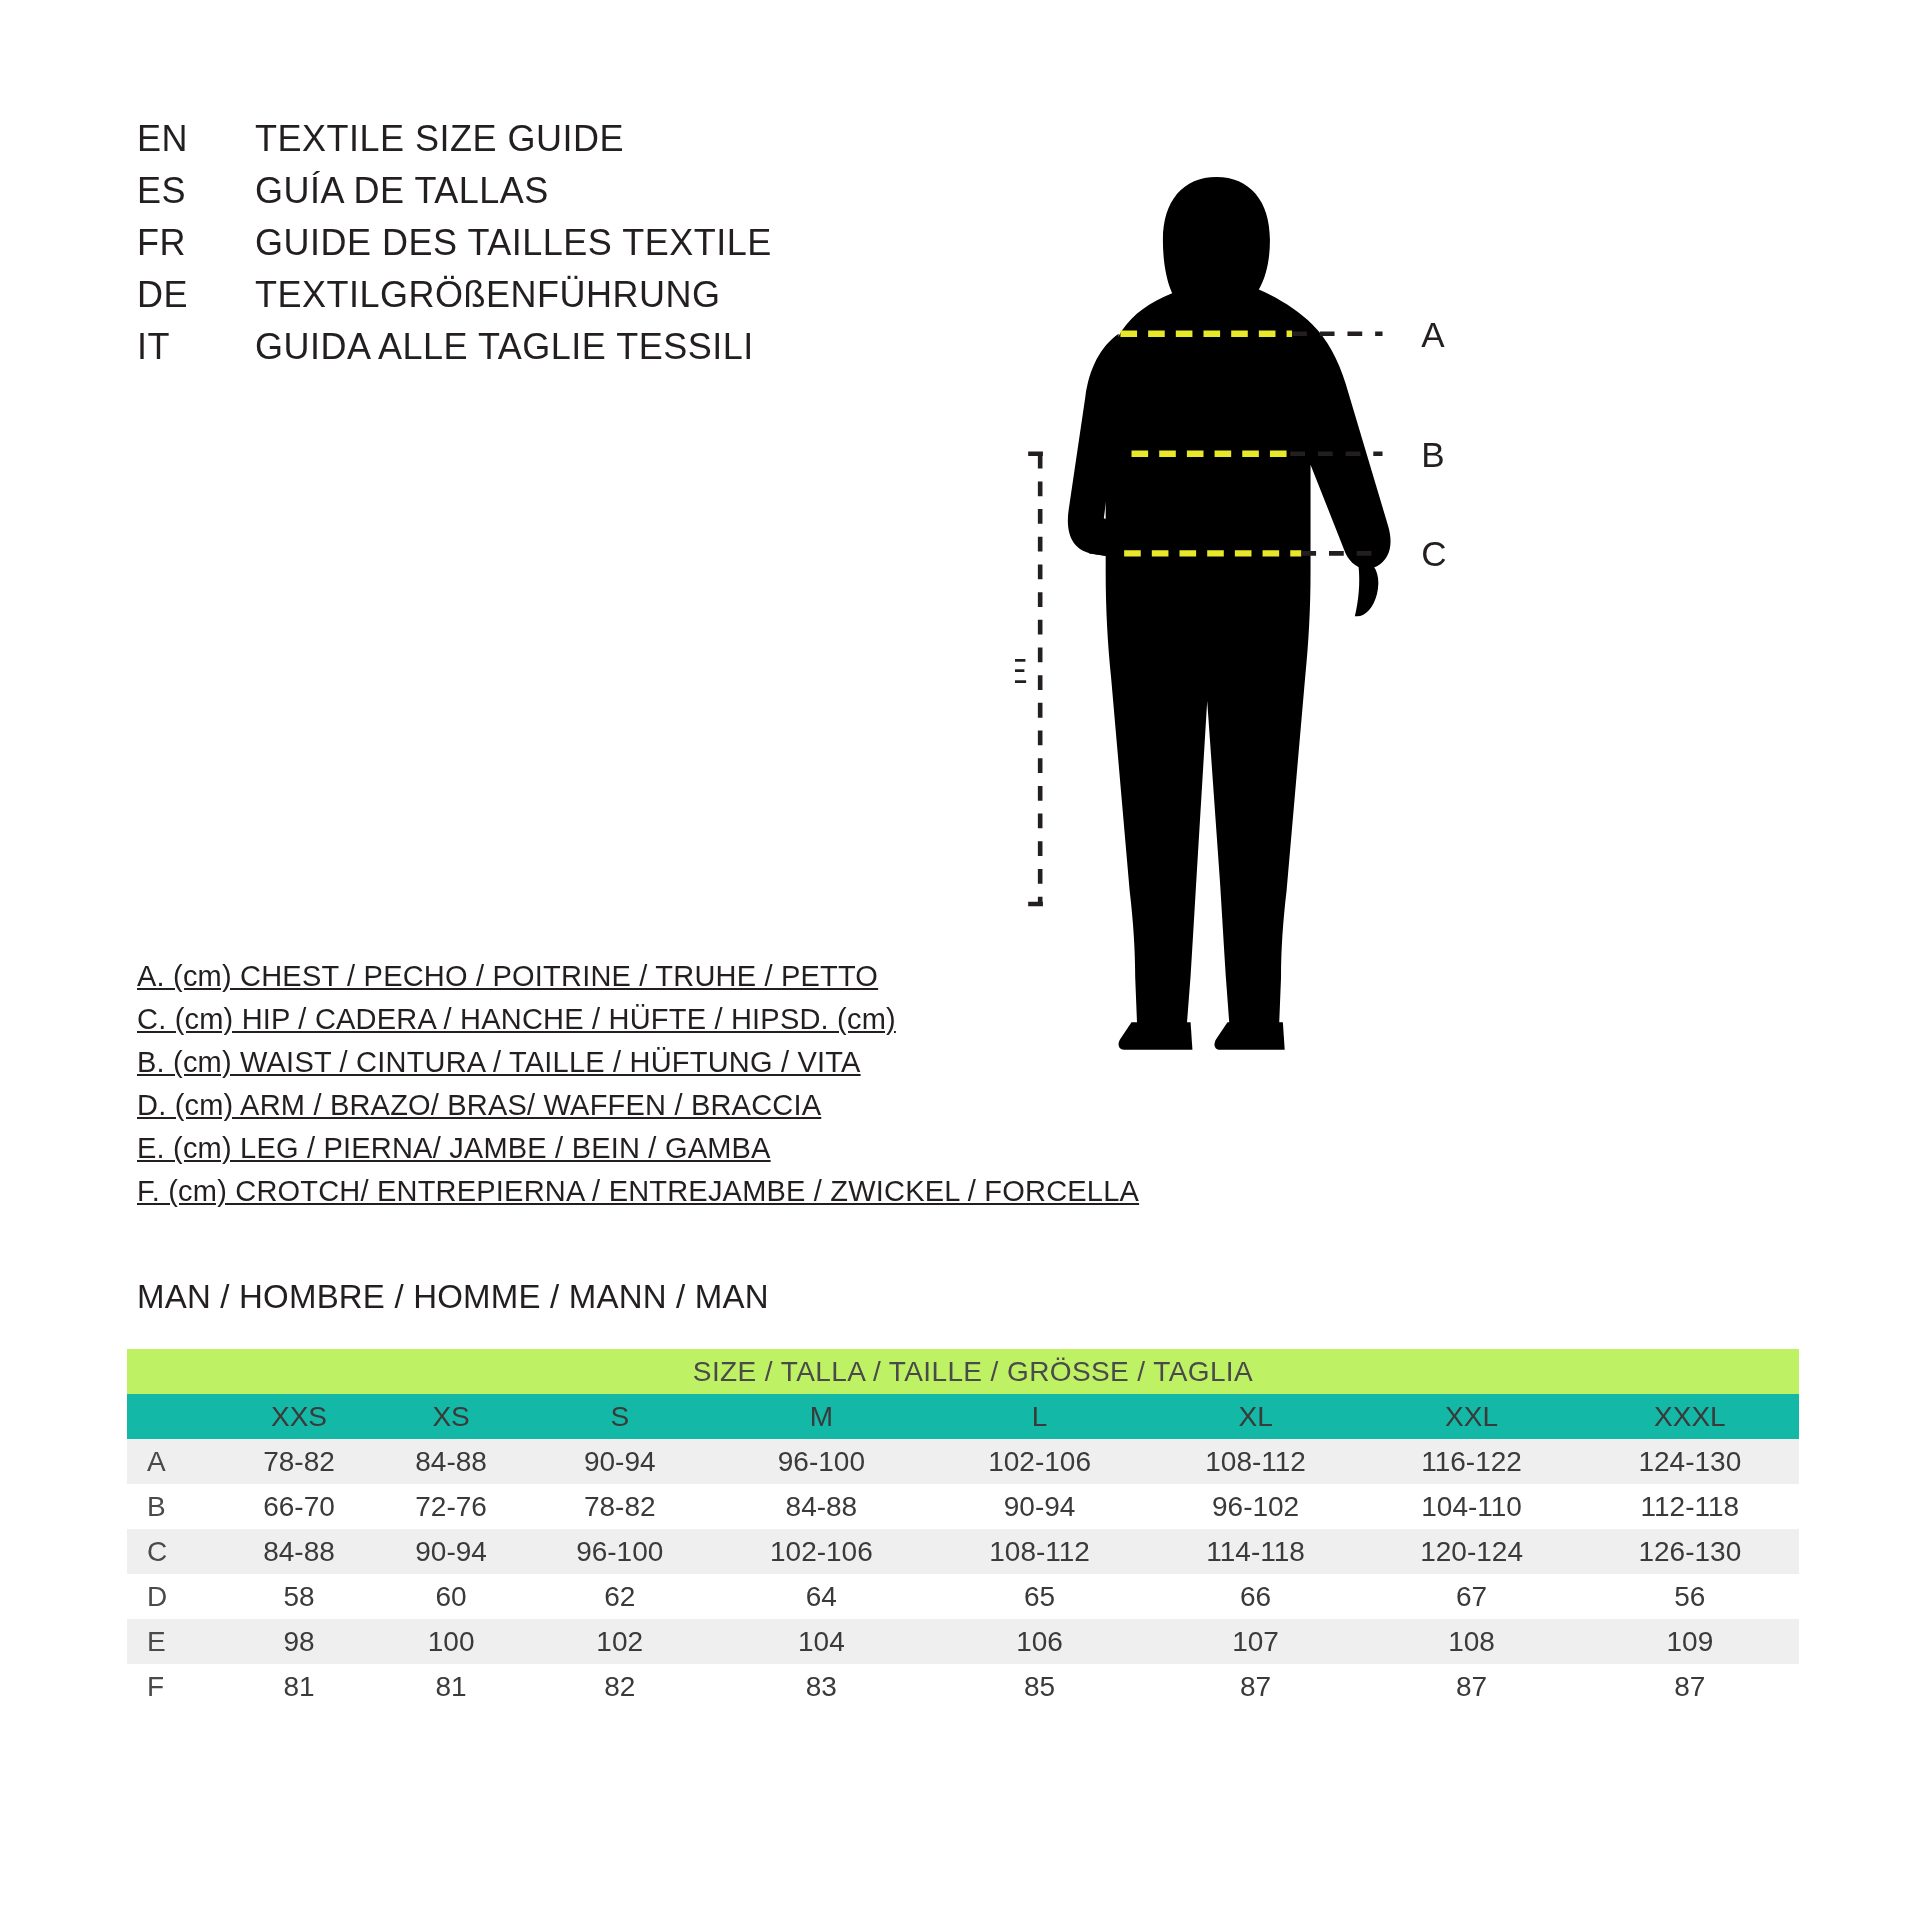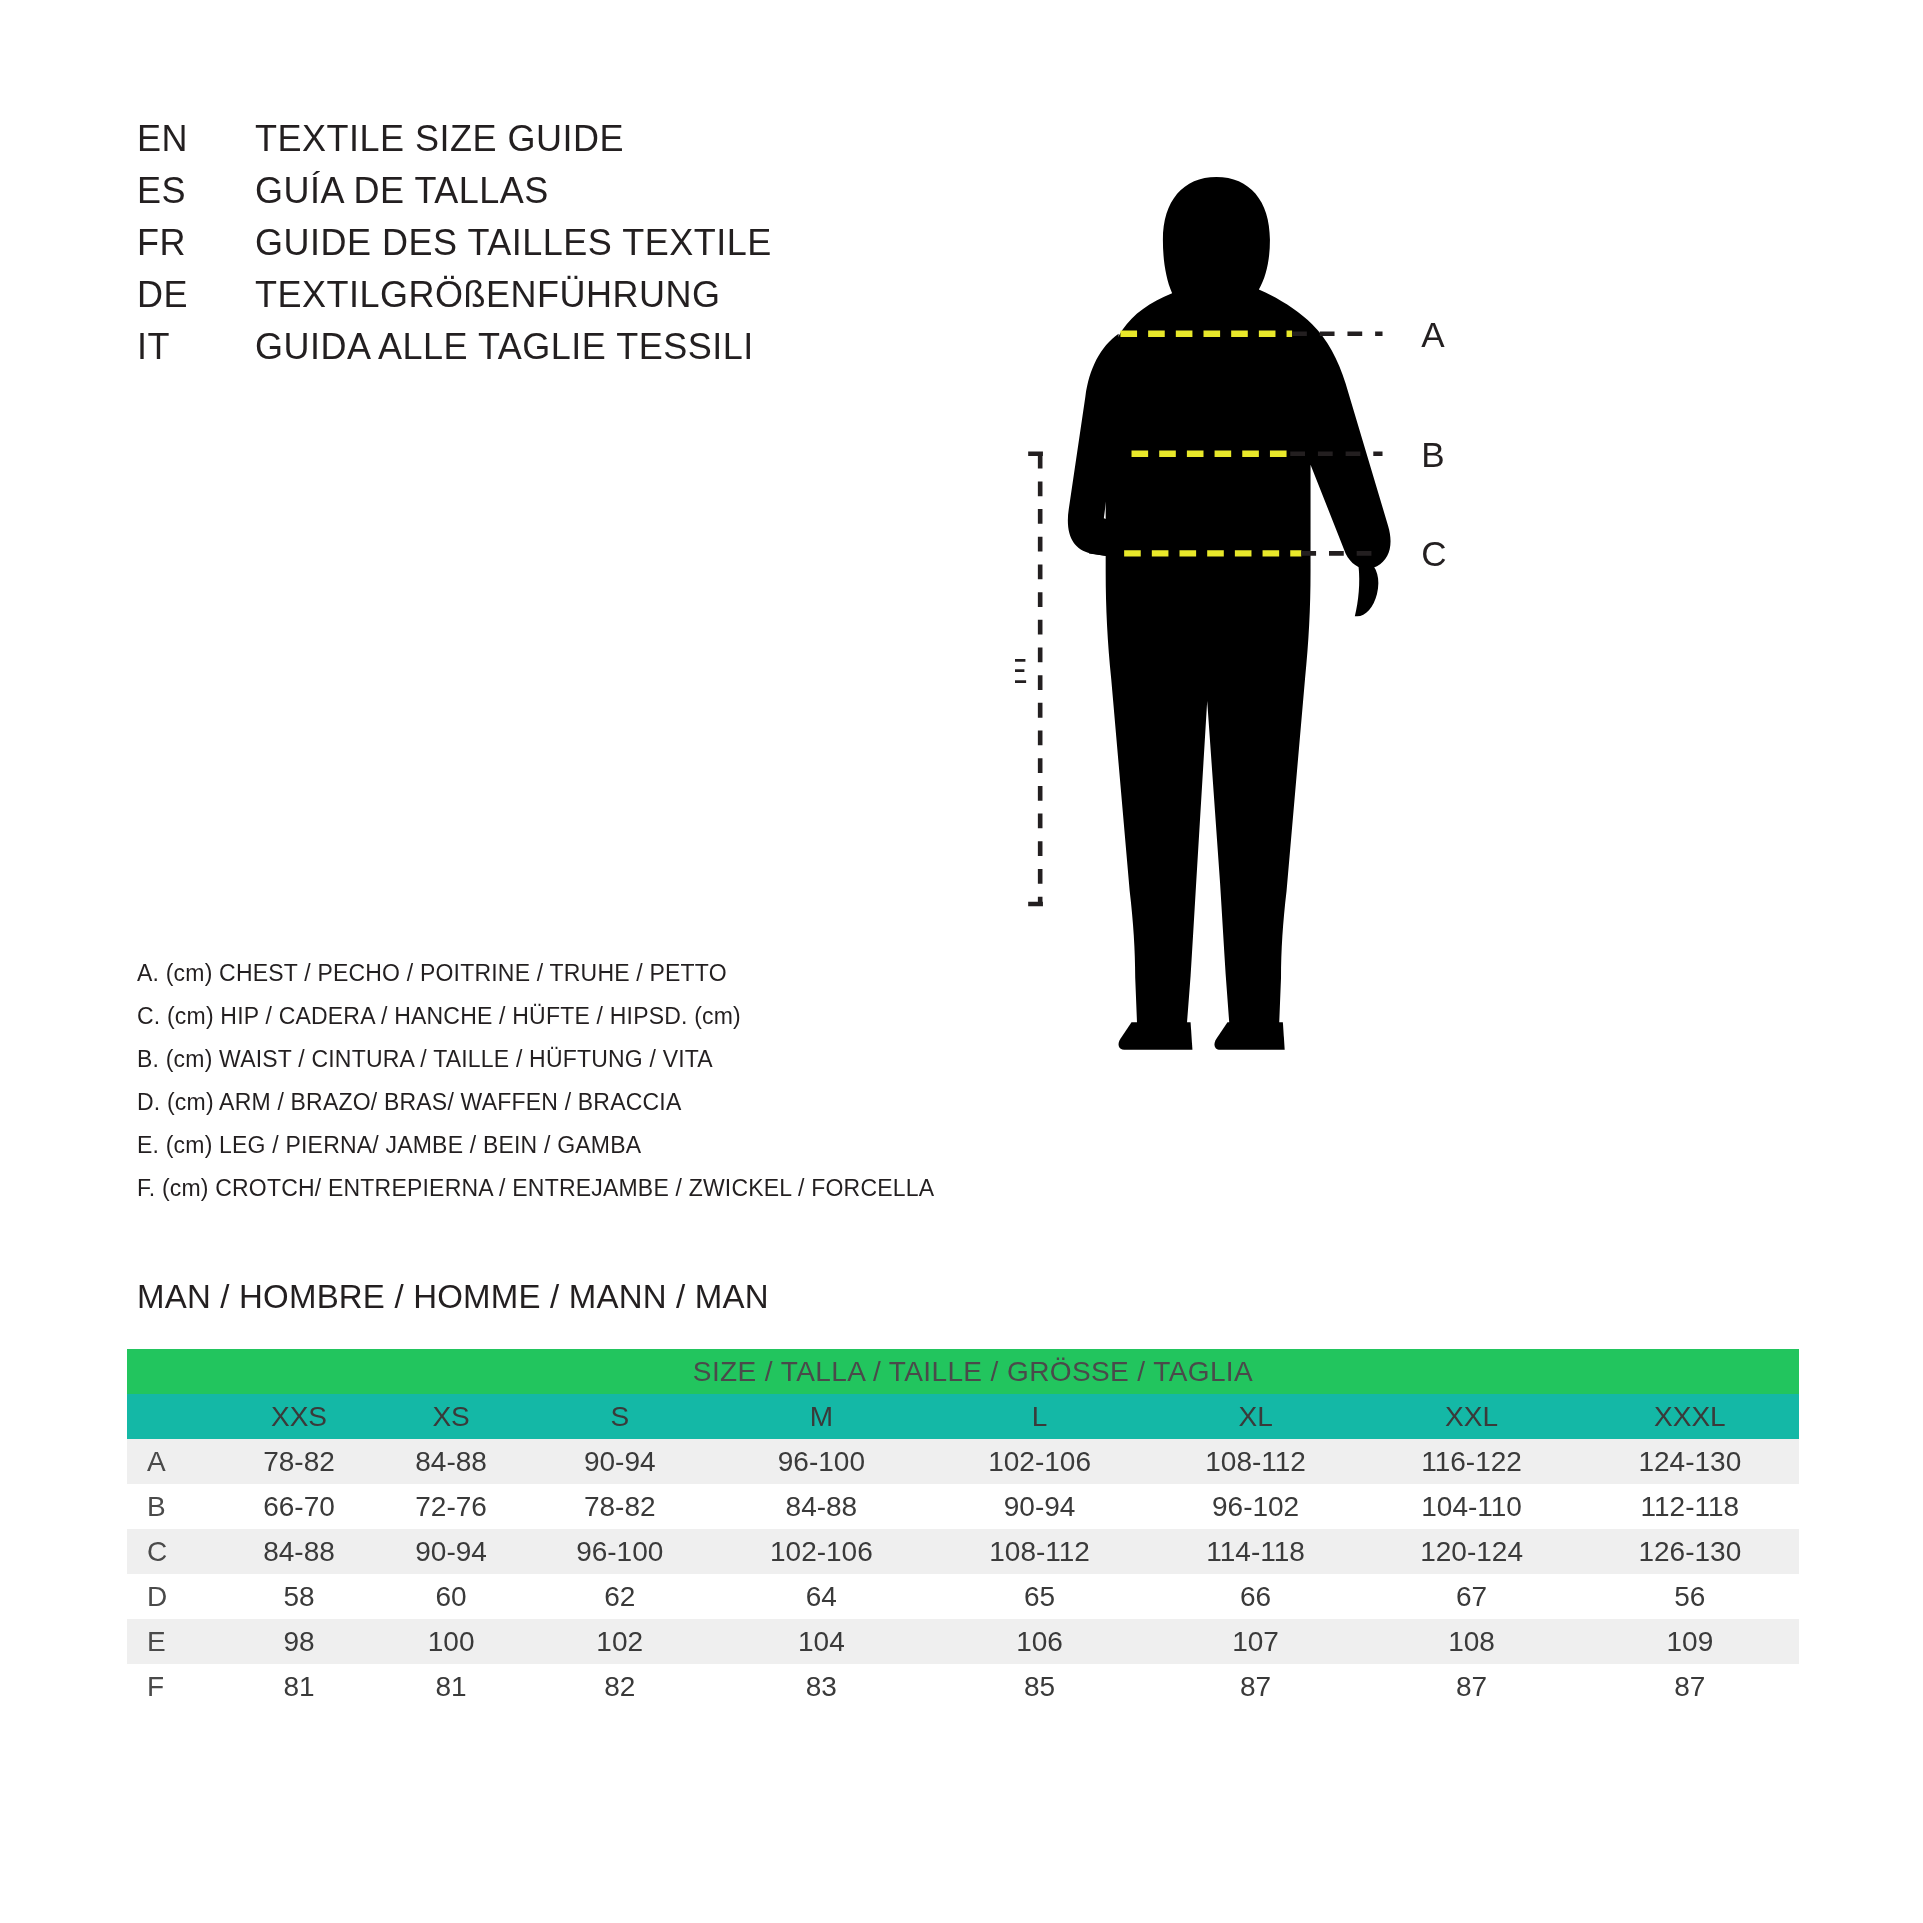--- a/index.html
+++ b/index.html
@@ -45,24 +45,25 @@
   }
 
   
   .legend {
     position: absolute;
     left: 137px;
     top: 960px;
     width: 1089px;
   }
   .legend-row {
-    font-size: 23px;
+    font-size: 29px;
     height: 43px;
     letter-spacing: 0.2px;
     white-space: nowrap;
+    text-decoration: underline;
   }
   .gender-row {
     position: absolute;
     left: 137px;
     top: 1278px;
     font-size: 33px;
     letter-spacing: 0.2px;
   }
 
   
@@ -90,21 +91,21 @@
     font-size: 28px;
     color: #3a3a3a;
   }
   table.size-table td, table.size-table th {
     padding: 0;
     height: 45px;
     font-weight: normal;
     text-align: center;
   }
   .hdr-band td {
-    background: #22c55e;
+    background: #bef264;
     color: #4a4a4a;
     text-align: left;
     font-size: 28px;
     height: 48px;
     letter-spacing: 0.4px;
   }
   .hdr-band td .pad {
     padding-left: 20px;
   }
   .col-label {

